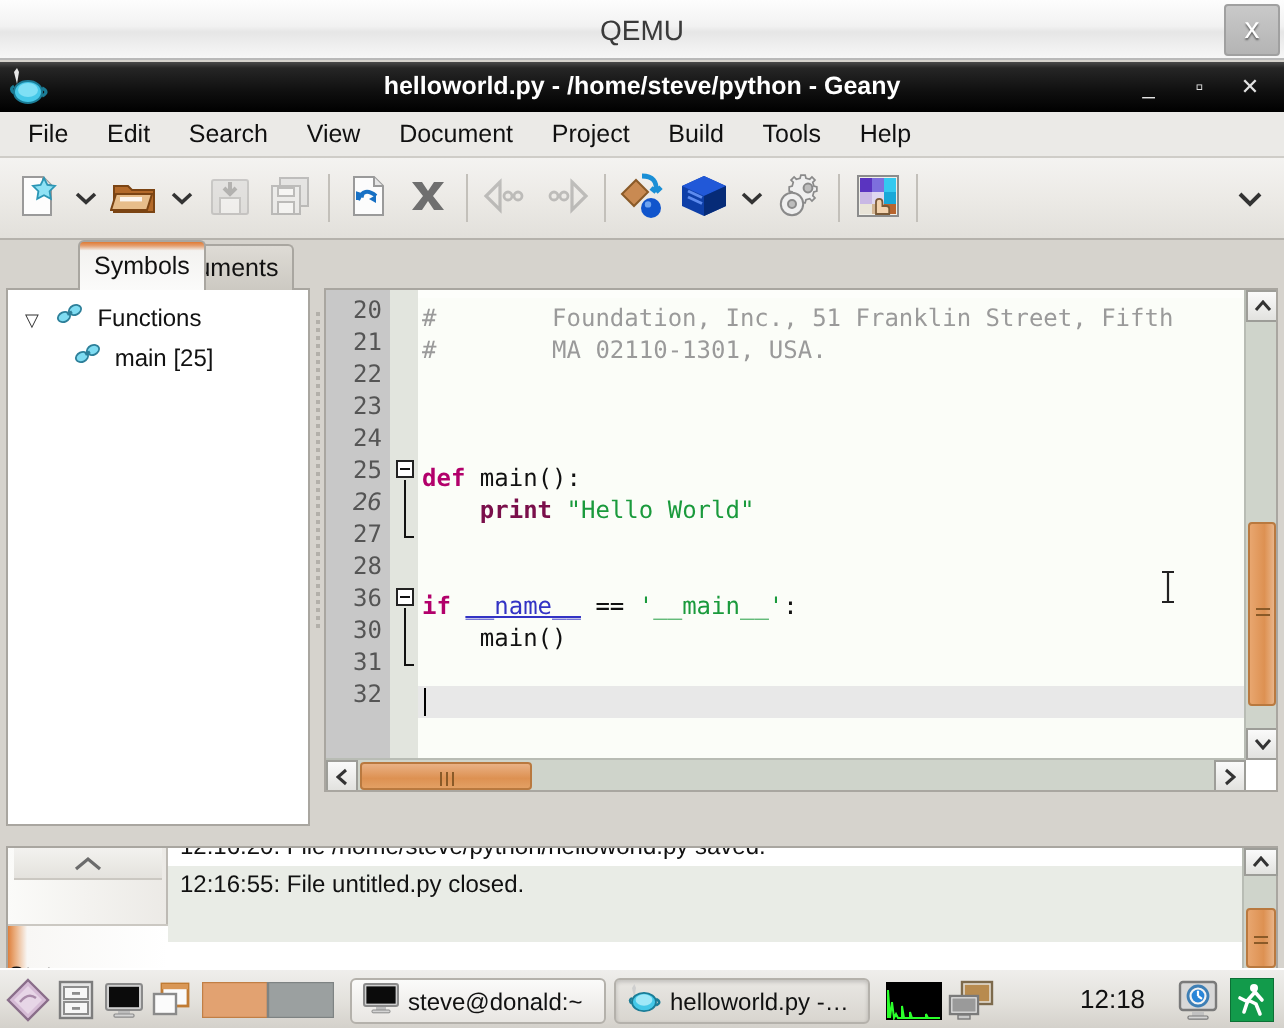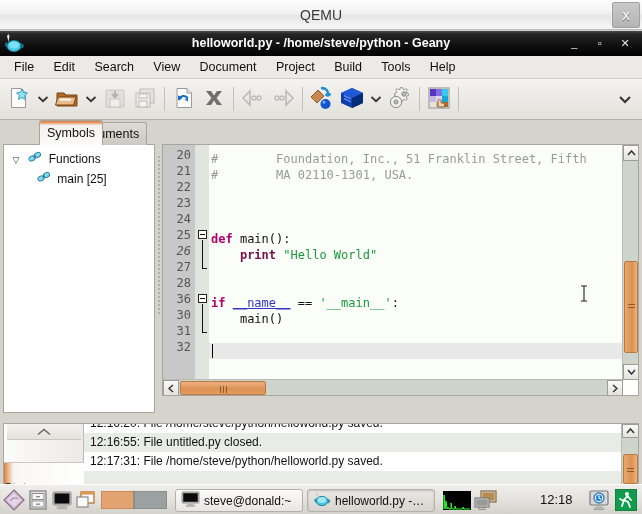--- a/index.html
+++ b/index.html
@@ -597,21 +597,20 @@
           </span>
         </div>
         <div class="msg-tab-active">
           <span>Status</span>
         </div>
       </div>
 
       <div class="msg-list" id="msglist">
           <div class="msg-row" style="margin-top: -10px;">12:16:20: File /home/steve/python/helloworld.py saved.</div>
           <div class="msg-row alt">12:16:55: File untitled.py closed.</div>
-          <div class="msg-row">12:17:31: File /home/steve/python/helloworld.py saved.</div>
           <div class="msg-row alt"></div>
         </div>
 
       <div class="msg-sbv">
         <div class="sb-btn" style="left:0;top:0;width:17px;height:14px;">
           <svg width="9" height="6" viewBox="0 0 9 6">
               <path d="M1 5 L4.5 1 L8 5" fill="none" stroke="#333" stroke-width="1.5"></path>
             </svg>
         </div>
         <div class="sb-thumb-v grip-v" style="top:30px;height:30px;width:15px;">

